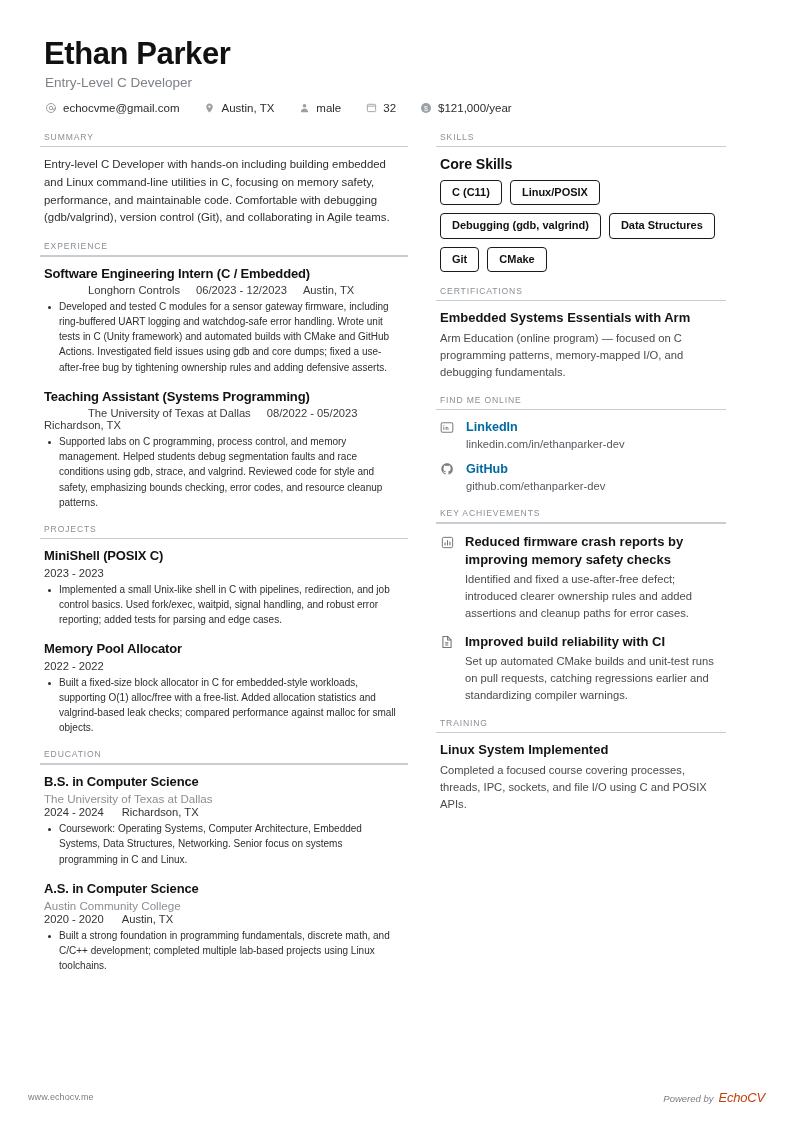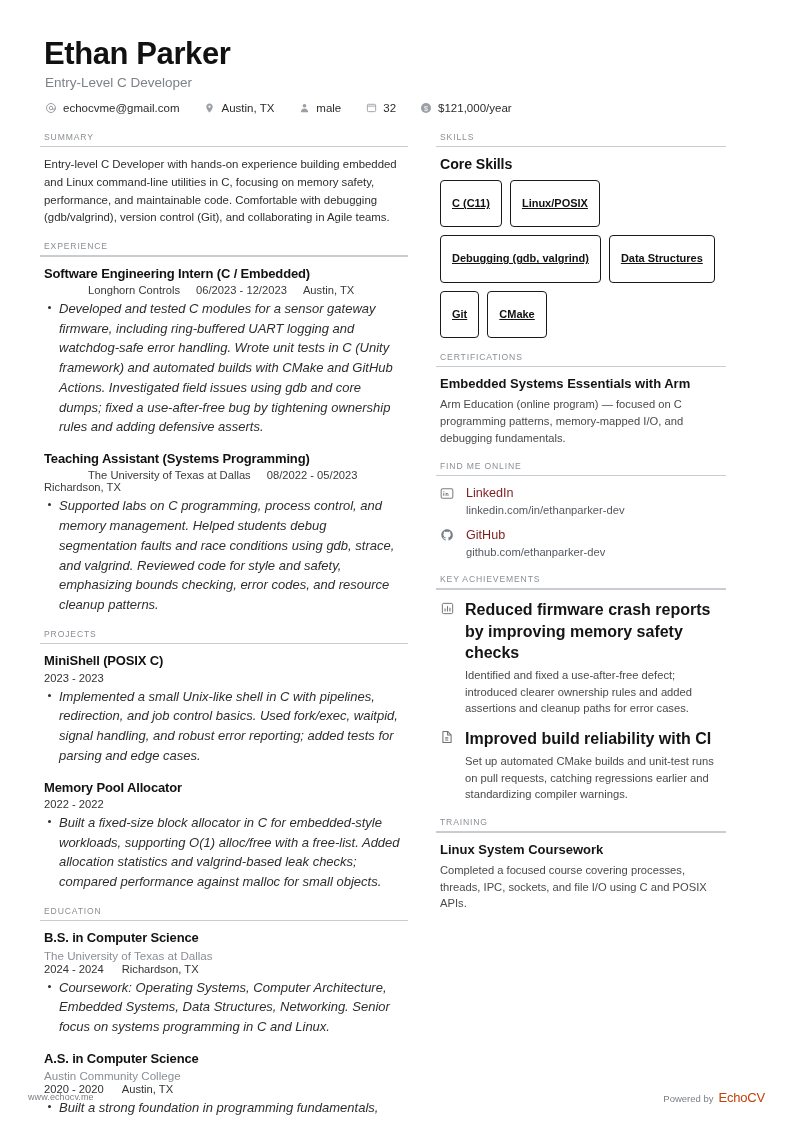--- a/index.html
+++ b/index.html
@@ -131,25 +131,24 @@
     align-items: baseline;
   }
   .entry-dateline .dates { margin-right: 18px; }
   ul.bullets {
     margin: 2px 0 0 0;
     padding-left: 15px;
     list-style: none;
   }
   ul.bullets li {
     position: relative;
-    font-size: 13px;
+    font-size: 10px;
     line-height: 1.52;
     color: #2e2e2e;
     margin-bottom: 2px;
-    font-style: italic;
   }
   ul.bullets li::before {
     content: "";
     position: absolute;
     left: -11px;
     top: 7px;
     width: 3.2px; height: 3.2px;
     border-radius: 50%;
     background: #2e2e2e;
   }
@@ -159,28 +158,27 @@
     font-size: 14.2px;
     font-weight: 700;
     color: #121212;
     margin: 0 0 8px 0;
     letter-spacing: -0.1px;
   }
   .chips { display: flex; flex-wrap: wrap; gap: 8px; }
   .chip {
     border: 1.4px solid #1a1a1a;
     border-radius: 4px;
-    padding: 16px 11px;
+    padding: 5px 11px;
     font-size: 11px;
     font-weight: 700;
     color: #111;
     line-height: 1.2;
     background: #fff;
     white-space: nowrap;
-    text-decoration: underline;
   }
 
   
   .block-title {
     font-size: 13px;
     font-weight: 700;
     color: #141414;
     margin: 0 0 3px 0;
     line-height: 1.3;
   }
@@ -199,22 +197,22 @@
     margin-right: 12px;
     margin-top: 1px;
     color: #7a7f85;
     flex: none;
     display: inline-flex;
     align-items: center;
     justify-content: center;
   }
   .link-text .lbl {
     font-size: 12.6px;
-    font-weight: 400;
-    color: #7f1d1d;
+    font-weight: 700;
+    color: #0369a1;
     display: block;
     line-height: 1.35;
     margin-bottom: 1px;
   }
   .link-text .url {
     font-size: 11.2px;
     color: #55595e;
     display: block;
     line-height: 1.35;
   }
@@ -226,21 +224,21 @@
     width: 14px; height: 14px;
     margin-right: 11px;
     margin-top: 2px;
     color: #6e7378;
     flex: none;
     display: inline-flex;
     align-items: center;
     justify-content: center;
   }
   .ach-text .ach-title {
-    font-size: 16px;
+    font-size: 13px;
     font-weight: 700;
     color: #141414;
     line-height: 1.35;
     display: block;
     margin-bottom: 3px;
   }
   .ach-text .ach-desc {
     font-size: 11.2px;
     line-height: 1.5;
     color: #4a4a4a;
@@ -262,20 +260,21 @@
     font-size: 9px;
     color: #7a7f85;
     letter-spacing: 0.1px;
   }
   .footer-right {
     font-size: 9.5px;
     color: #7a7f85;
     display: flex;
     align-items: baseline;
     gap: 5px;
+    font-style: italic;
   }
   .footer-brand {
     font-size: 13px;
     color: #3c4a63;
     font-weight: 400;
     letter-spacing: -0.2px;
   }
 </style>
 </head>
 <body>
@@ -341,21 +340,21 @@
   </div>
 
   <div class="body-cols">
 
     <div class="col-left">
 
       <div class="sec">
         <div class="sec-title">SUMMARY</div>
         <div class="sec-rule"></div>
         <div class="sec-body">
-          <p class="summary-text">Entry-level C Developer with hands-on experience building embedded and Linux command-line utilities in C, focusing on memory safety, performance, and maintainable code. Comfortable with debugging (gdb/valgrind), version control (Git), and collaborating in Agile teams.</p>
+          <p class="summary-text">Entry-level C Developer with hands-on including building embedded and Linux command-line utilities in C, focusing on memory safety, performance, and maintainable code. Comfortable with debugging (gdb/valgrind), version control (Git), and collaborating in Agile teams.</p>
         </div>
       </div>
 
       <div class="sec">
         <div class="sec-title">EXPERIENCE</div>
         <div class="sec-rule"></div>
         <div class="sec-body">
 
           <div class="entry">
             <div class="entry-title">Software Engineering Intern (C / Embedded)</div>
@@ -541,21 +540,21 @@
           </div>
 
         </div>
       </div>
 
       <div class="sec">
         <div class="sec-title">TRAINING</div>
         <div class="sec-rule"></div>
         <div class="sec-body">
           <div>
-            <div class="block-title">Linux System Coursework</div>
+            <div class="block-title">Linux System Implemented</div>
             <p class="block-desc">Completed a focused course covering processes, threads, IPC, sockets, and file I/O using C and POSIX APIs.</p>
           </div>
         </div>
       </div>
 
     </div>
   </div>
 
   <div class="footer">
     <div class="footer-left">www.echocv.me</div>

